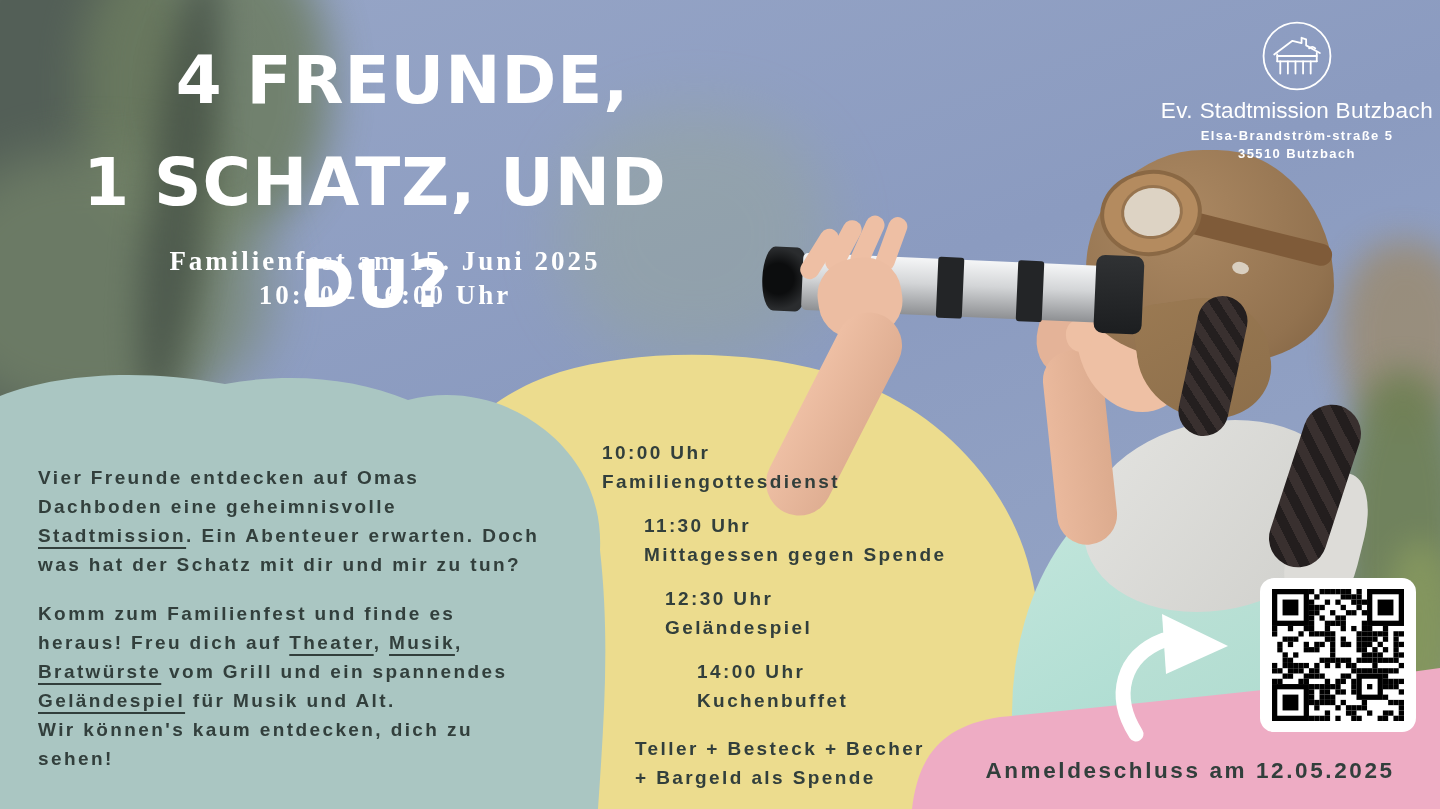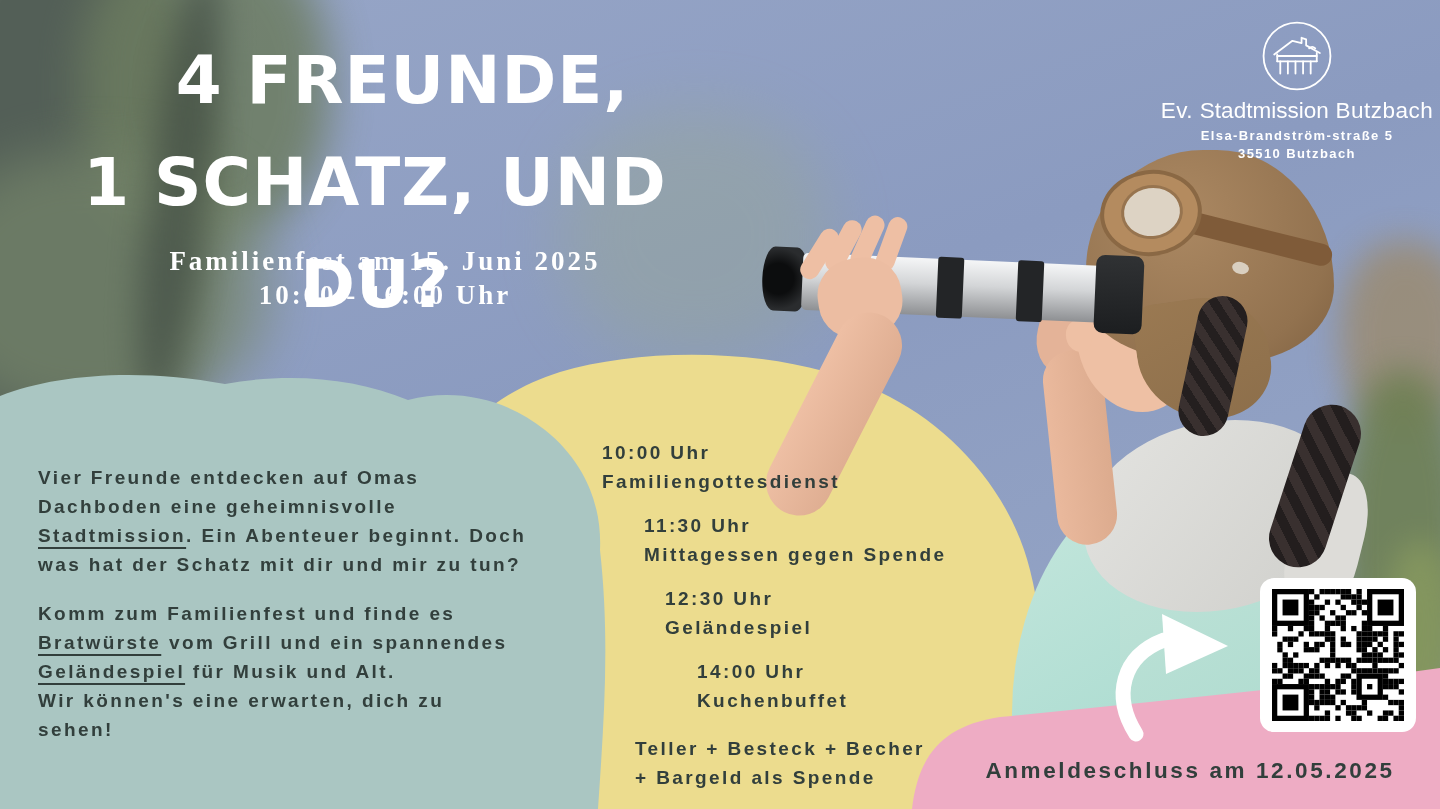--- a/index.html
+++ b/index.html
@@ -171,28 +171,29 @@
     <div class="addr">
       <div>Elsa-Brandström-straße 5</div>
       <div>35510 Butzbach</div>
     </div>
   </div>
 
   <div class="abs bodytext" id="intro">
     <div class="p1">
       <div>Vier Freunde entdecken auf Omas</div>
       <div>Dachboden eine geheimnisvolle</div>
-      <div><span class="u">Stadtmission</span><span>. Ein Abenteuer beginnt. Doch</span></div>
+      <div><span class="u">Stadtmission</span><span>. Ein Abenteuer erwarten. Doch</span></div>
       <div>was hat der Schatz mit dir und mir zu tun?</div>
     </div>
     <div class="p2">
       <div>Komm zum Familienfest und finde es</div>
+      <div><span>heraus! Freu dich auf </span><span class="u">Theater</span><span>, </span><span class="u">Musik</span><span>,</span></div>
       <div><span class="u">Bratwürste</span><span> vom Grill und ein spannendes</span></div>
       <div><span class="u">Geländespiel</span><span> für Musik und Alt.</span></div>
-      <div>Wir können's eine erwarten, dich zu</div>
+      <div>Wir können's kaum entdecken, dich zu</div>
       <div>sehen!</div>
     </div>
   </div>
 
   <div class="abs bodytext" id="schedule">
     <div class="sched-item i1">
       <div>10:00 Uhr</div>
       <div>Familiengottesdienst</div>
     </div>
     <div class="sched-item i2">

